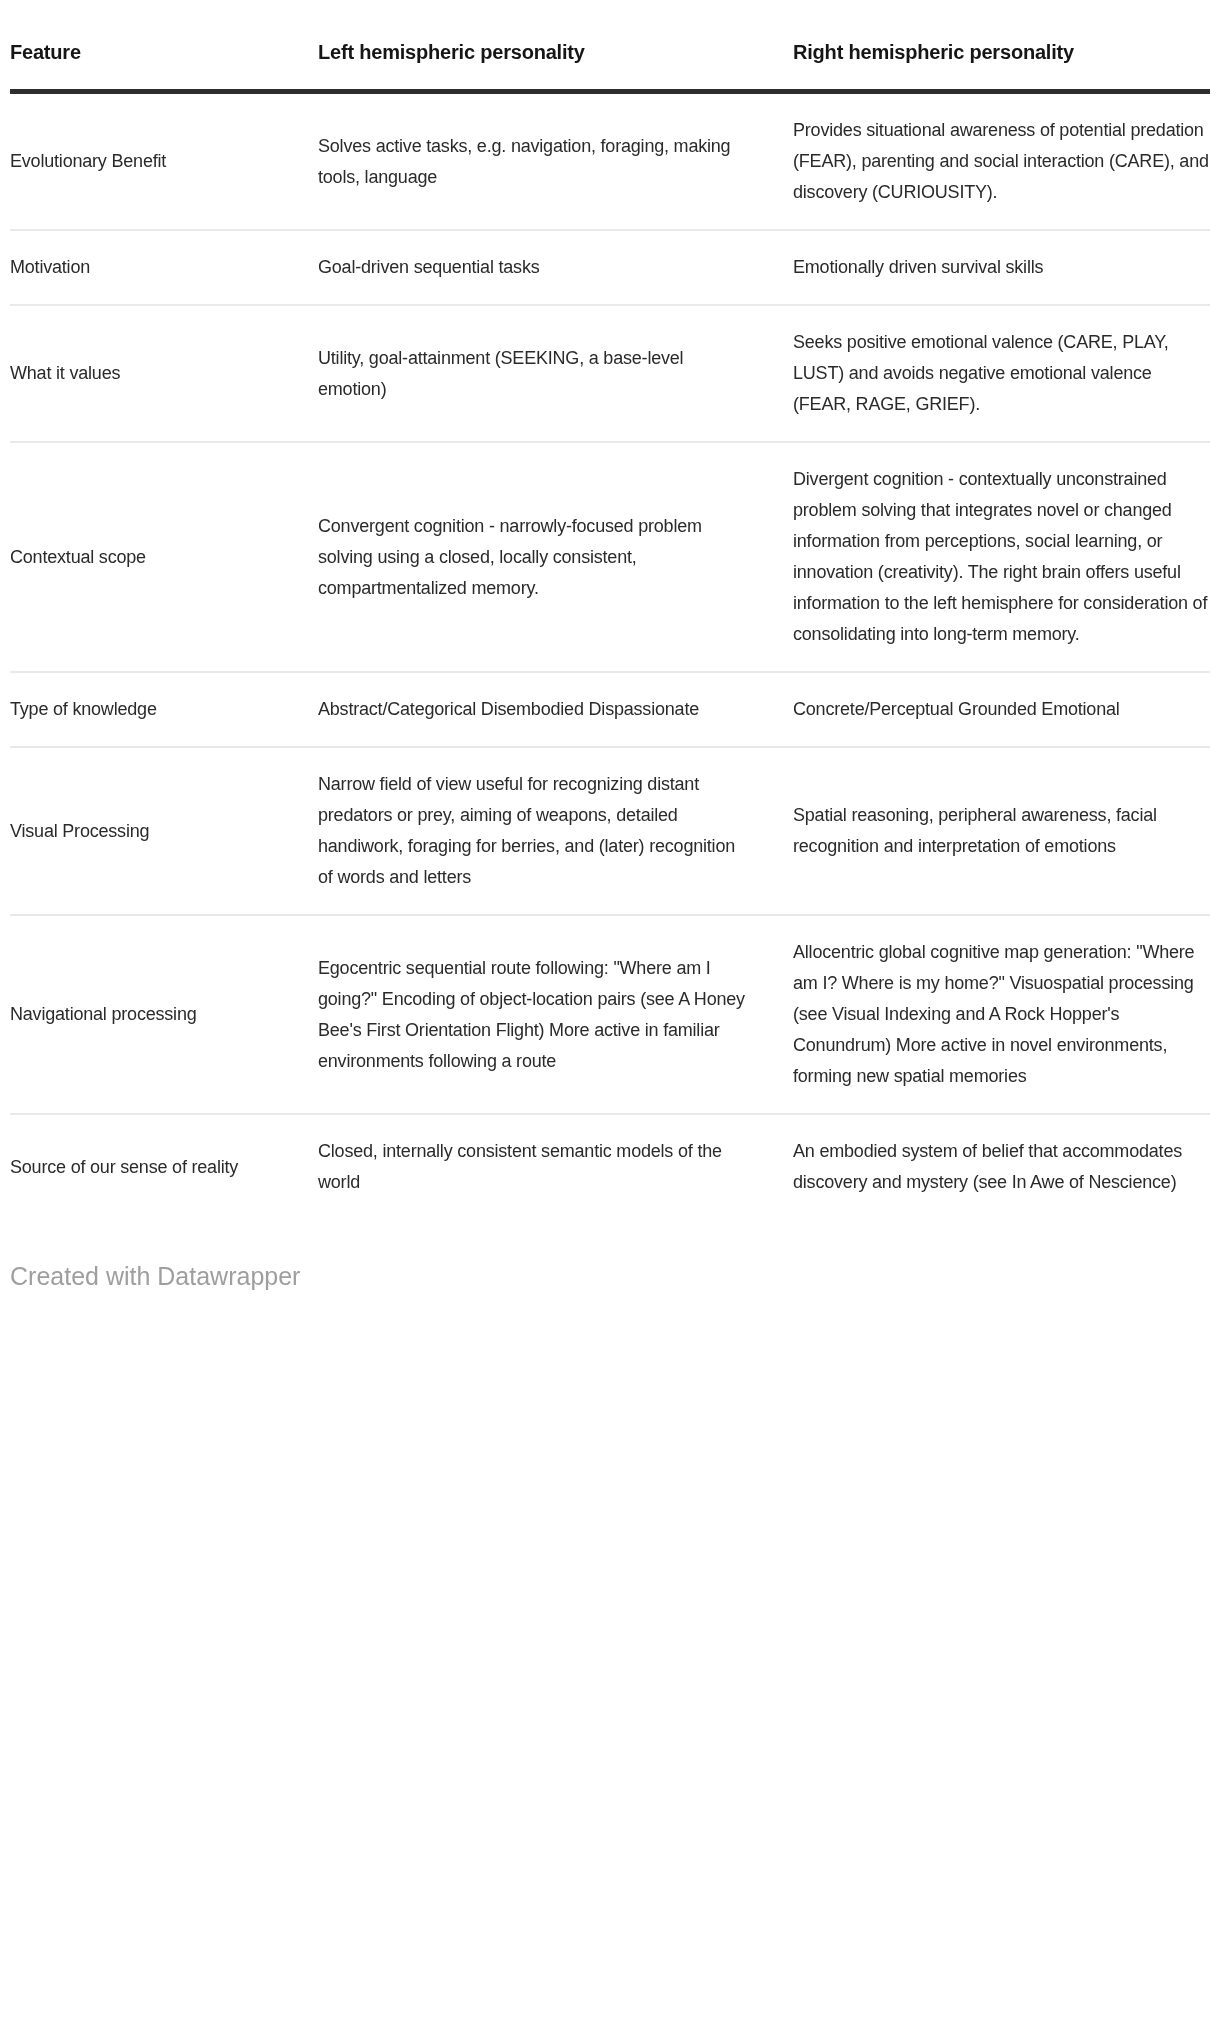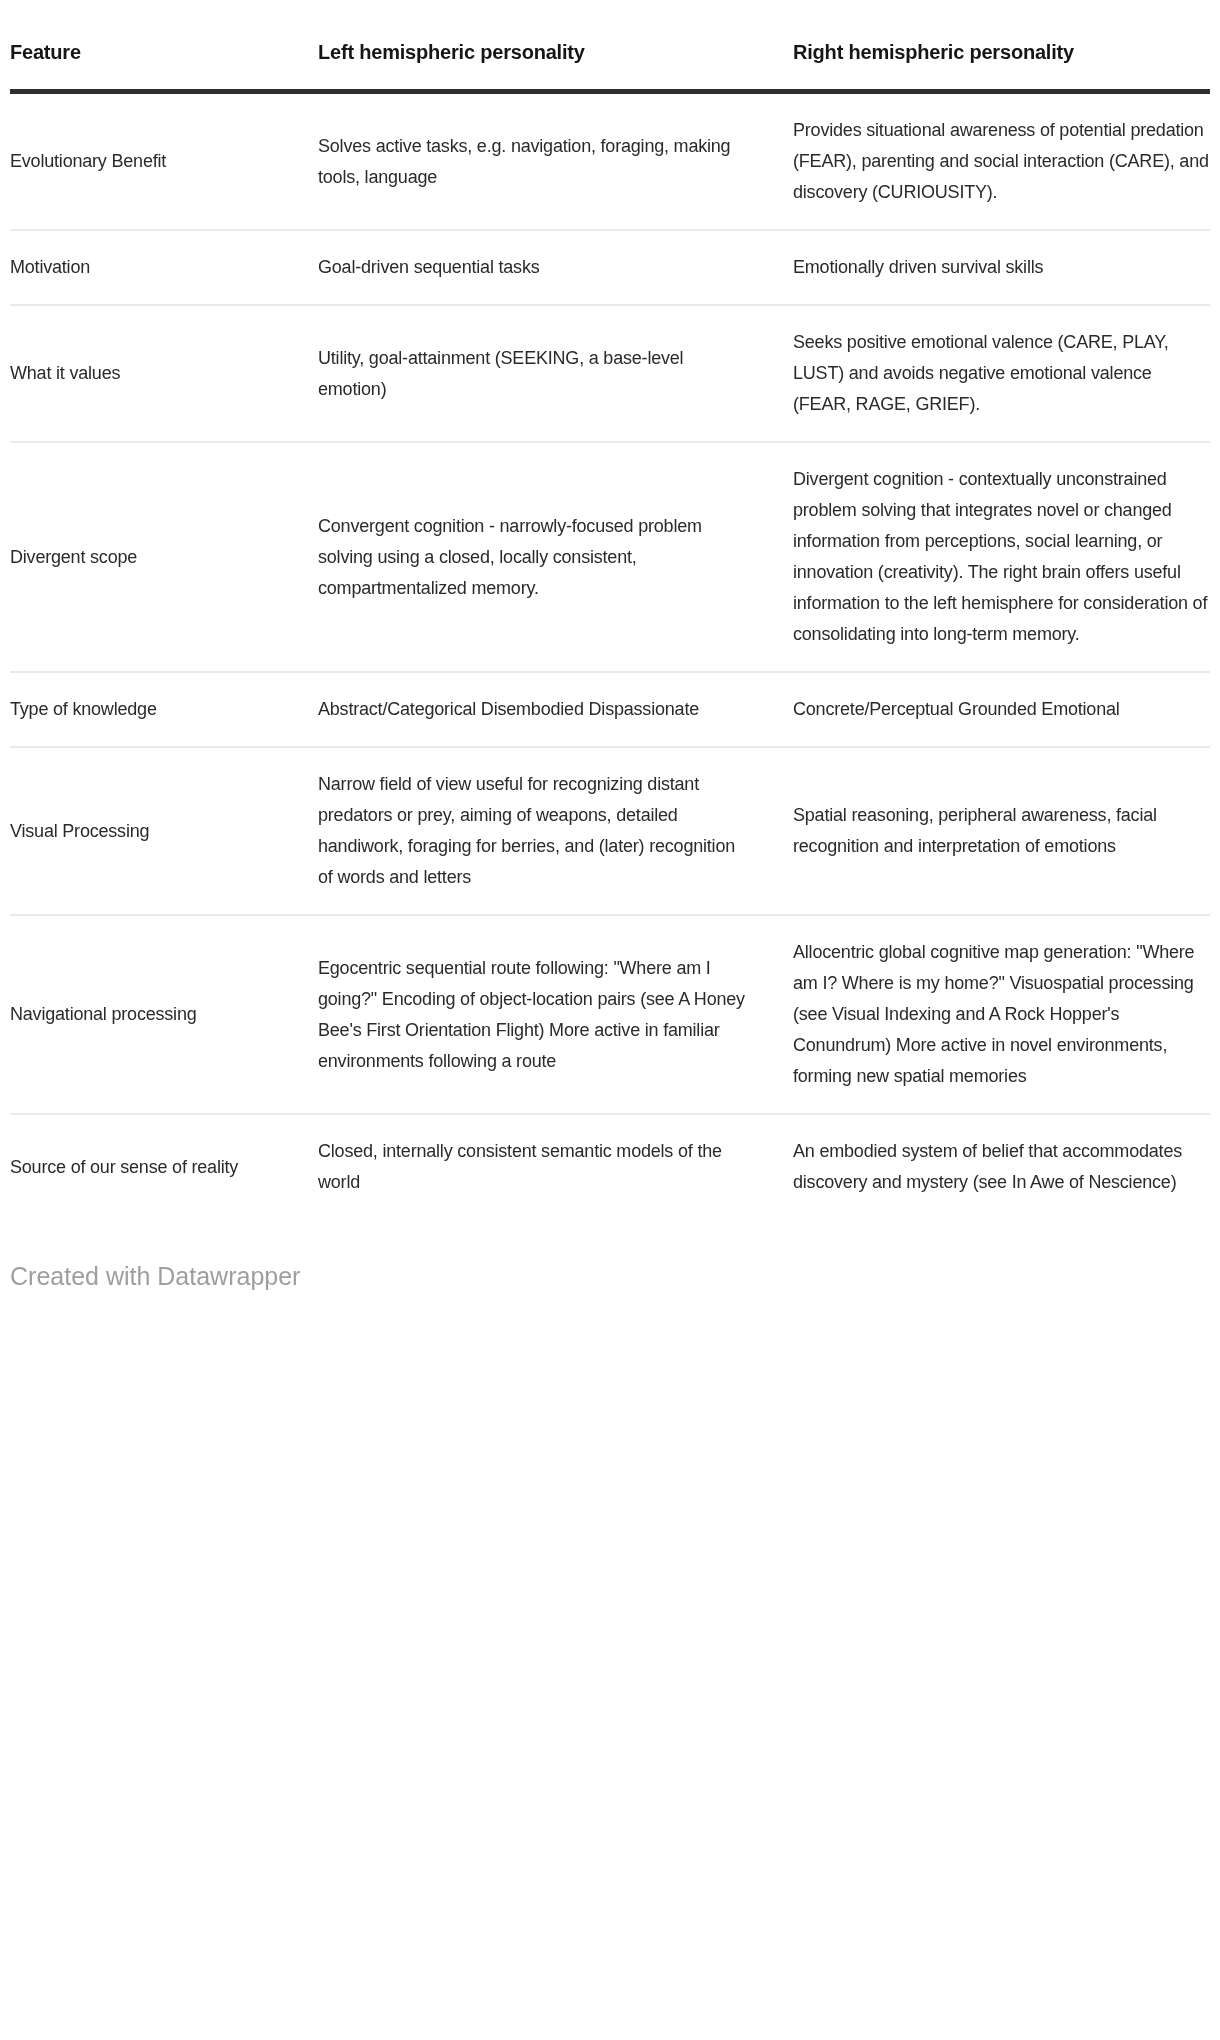--- a/index.html
+++ b/index.html
@@ -93,21 +93,21 @@
         <td>Motivation</td>
         <td>Goal-driven sequential tasks</td>
         <td class="last">Emotionally driven survival skills</td>
       </tr>
       <tr>
         <td>What it values</td>
         <td>Utility, goal-attainment (SEEKING, a base-level emotion)</td>
         <td class="last">Seeks positive emotional valence (CARE, PLAY, LUST) and avoids negative emotional valence (FEAR, RAGE, GRIEF).</td>
       </tr>
       <tr>
-        <td>Divergent scope</td>
+        <td>Contextual scope</td>
         <td>Convergent cognition - narrowly-focused problem solving using a closed, locally consistent, compartmentalized memory.</td>
         <td class="last">Divergent cognition - contextually unconstrained problem solving that integrates novel or changed information from perceptions, social learning, or innovation (creativity). The right brain offers useful information to the left hemisphere for consideration of consolidating into long-term memory.</td>
       </tr>
       <tr>
         <td>Type of knowledge</td>
         <td>Abstract/Categorical Disembodied Dispassionate</td>
         <td class="last">Concrete/Perceptual Grounded Emotional</td>
       </tr>
       <tr>
         <td>Visual Processing</td>

